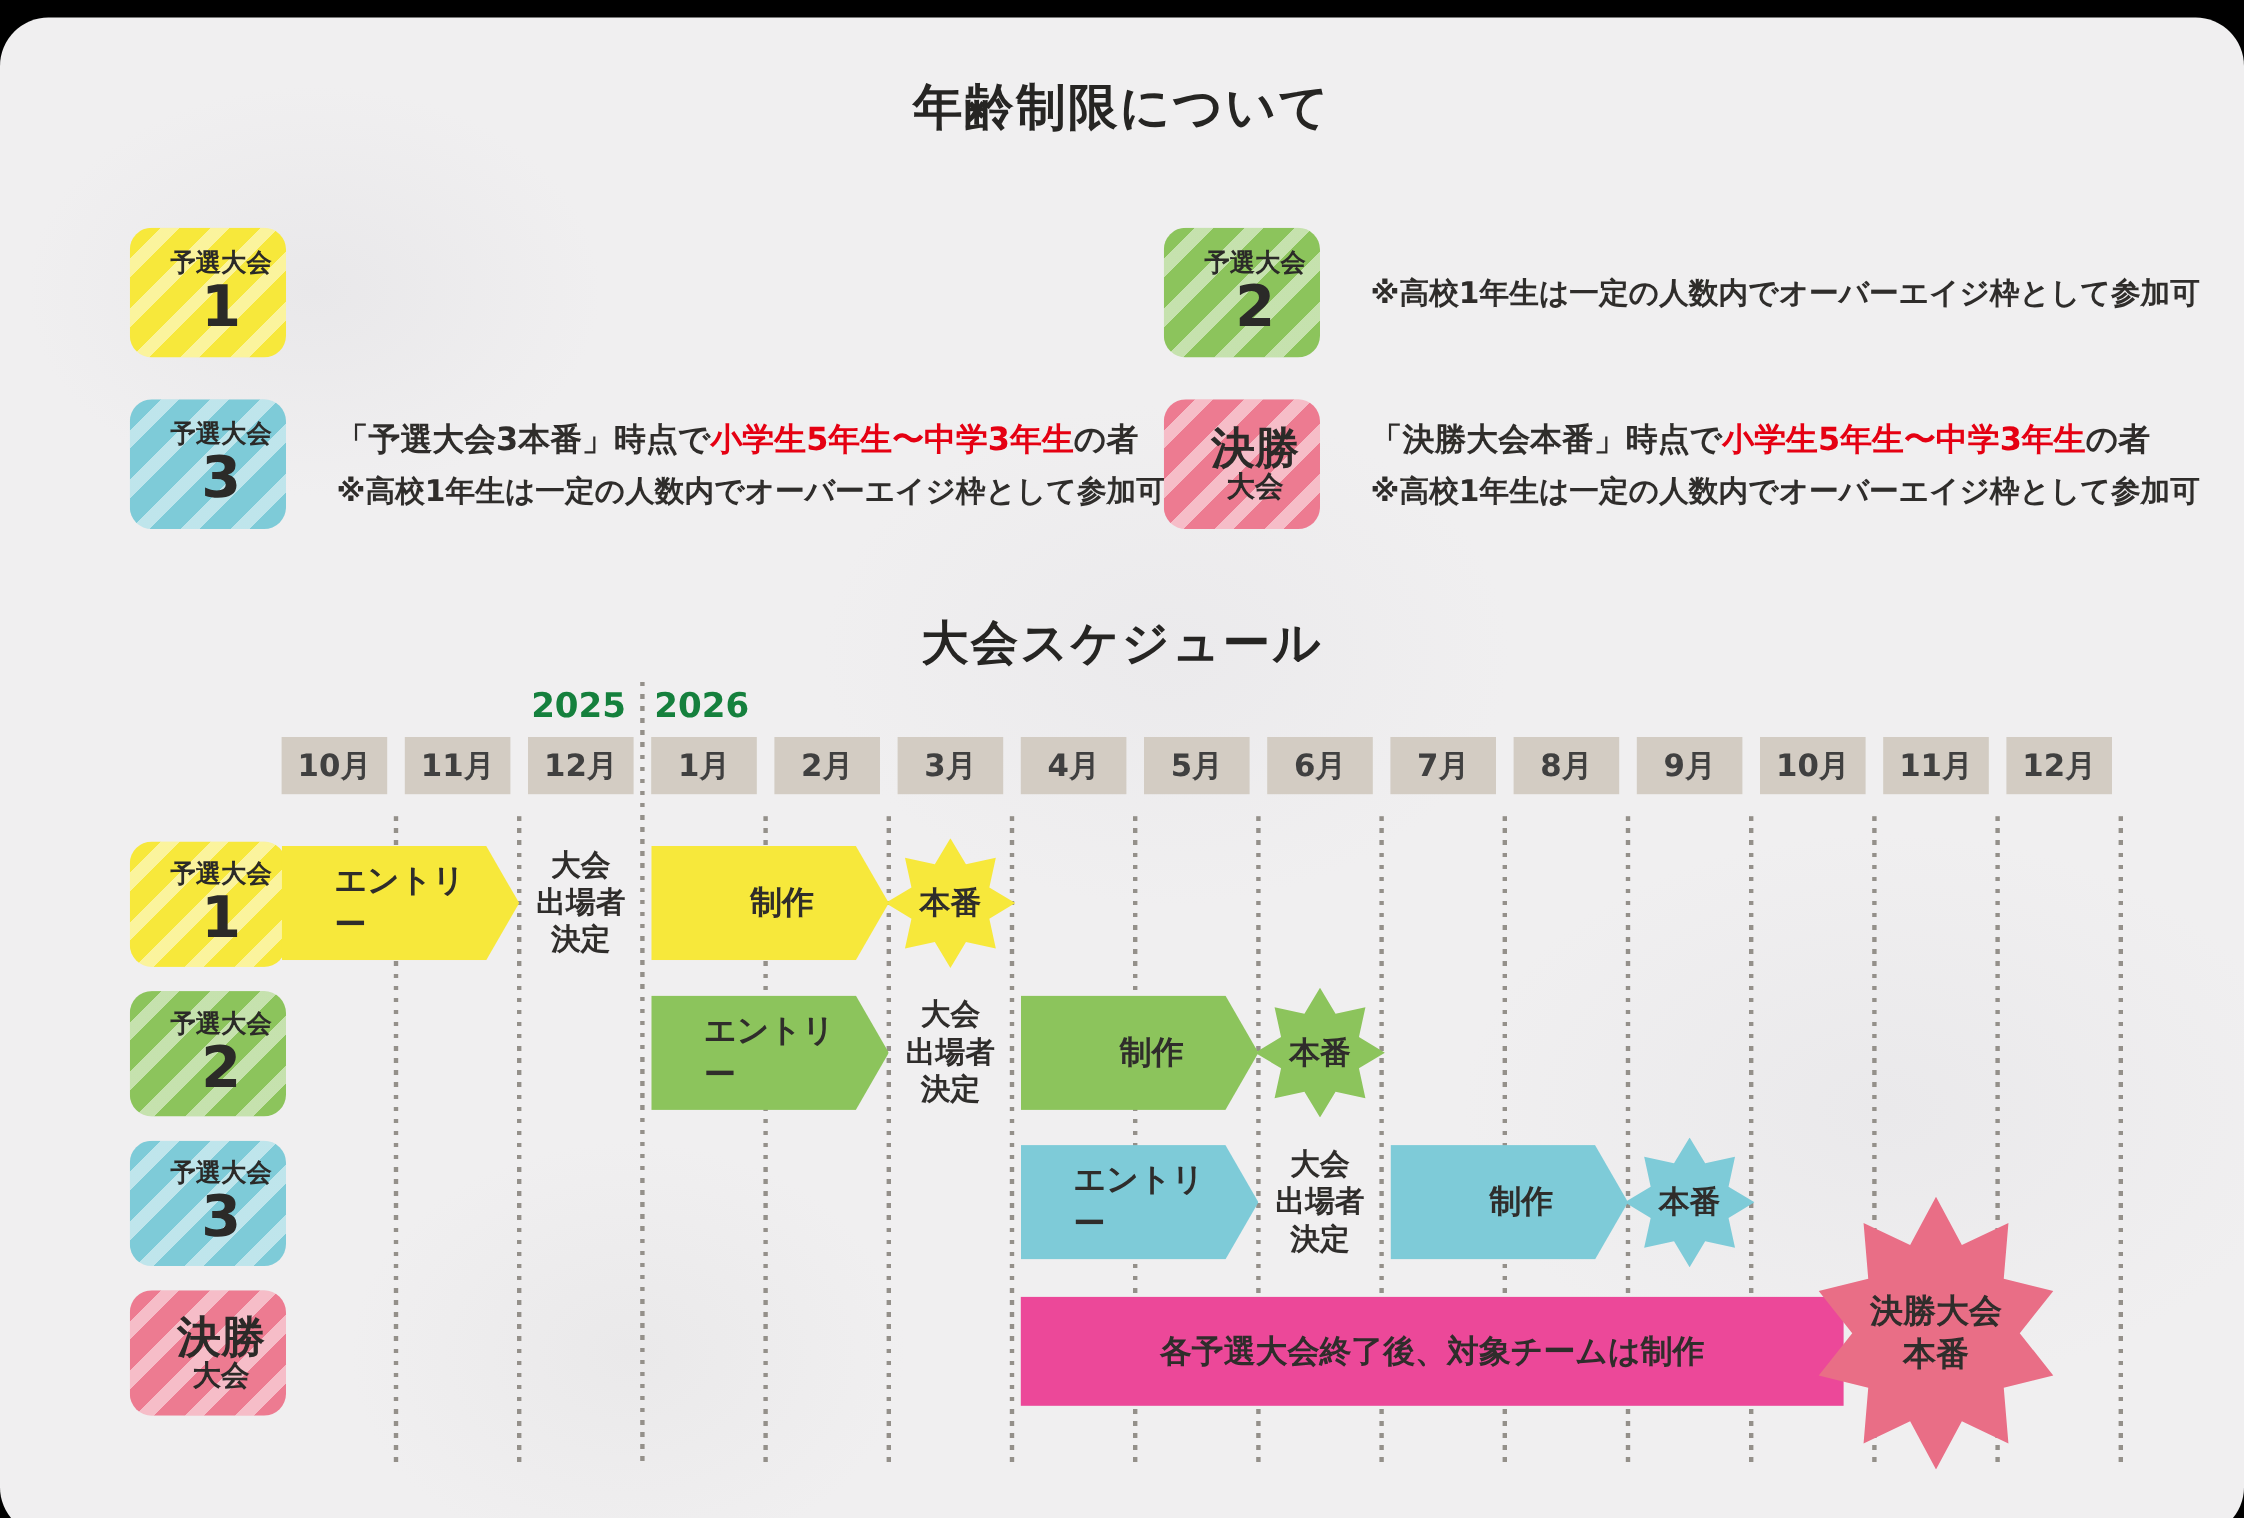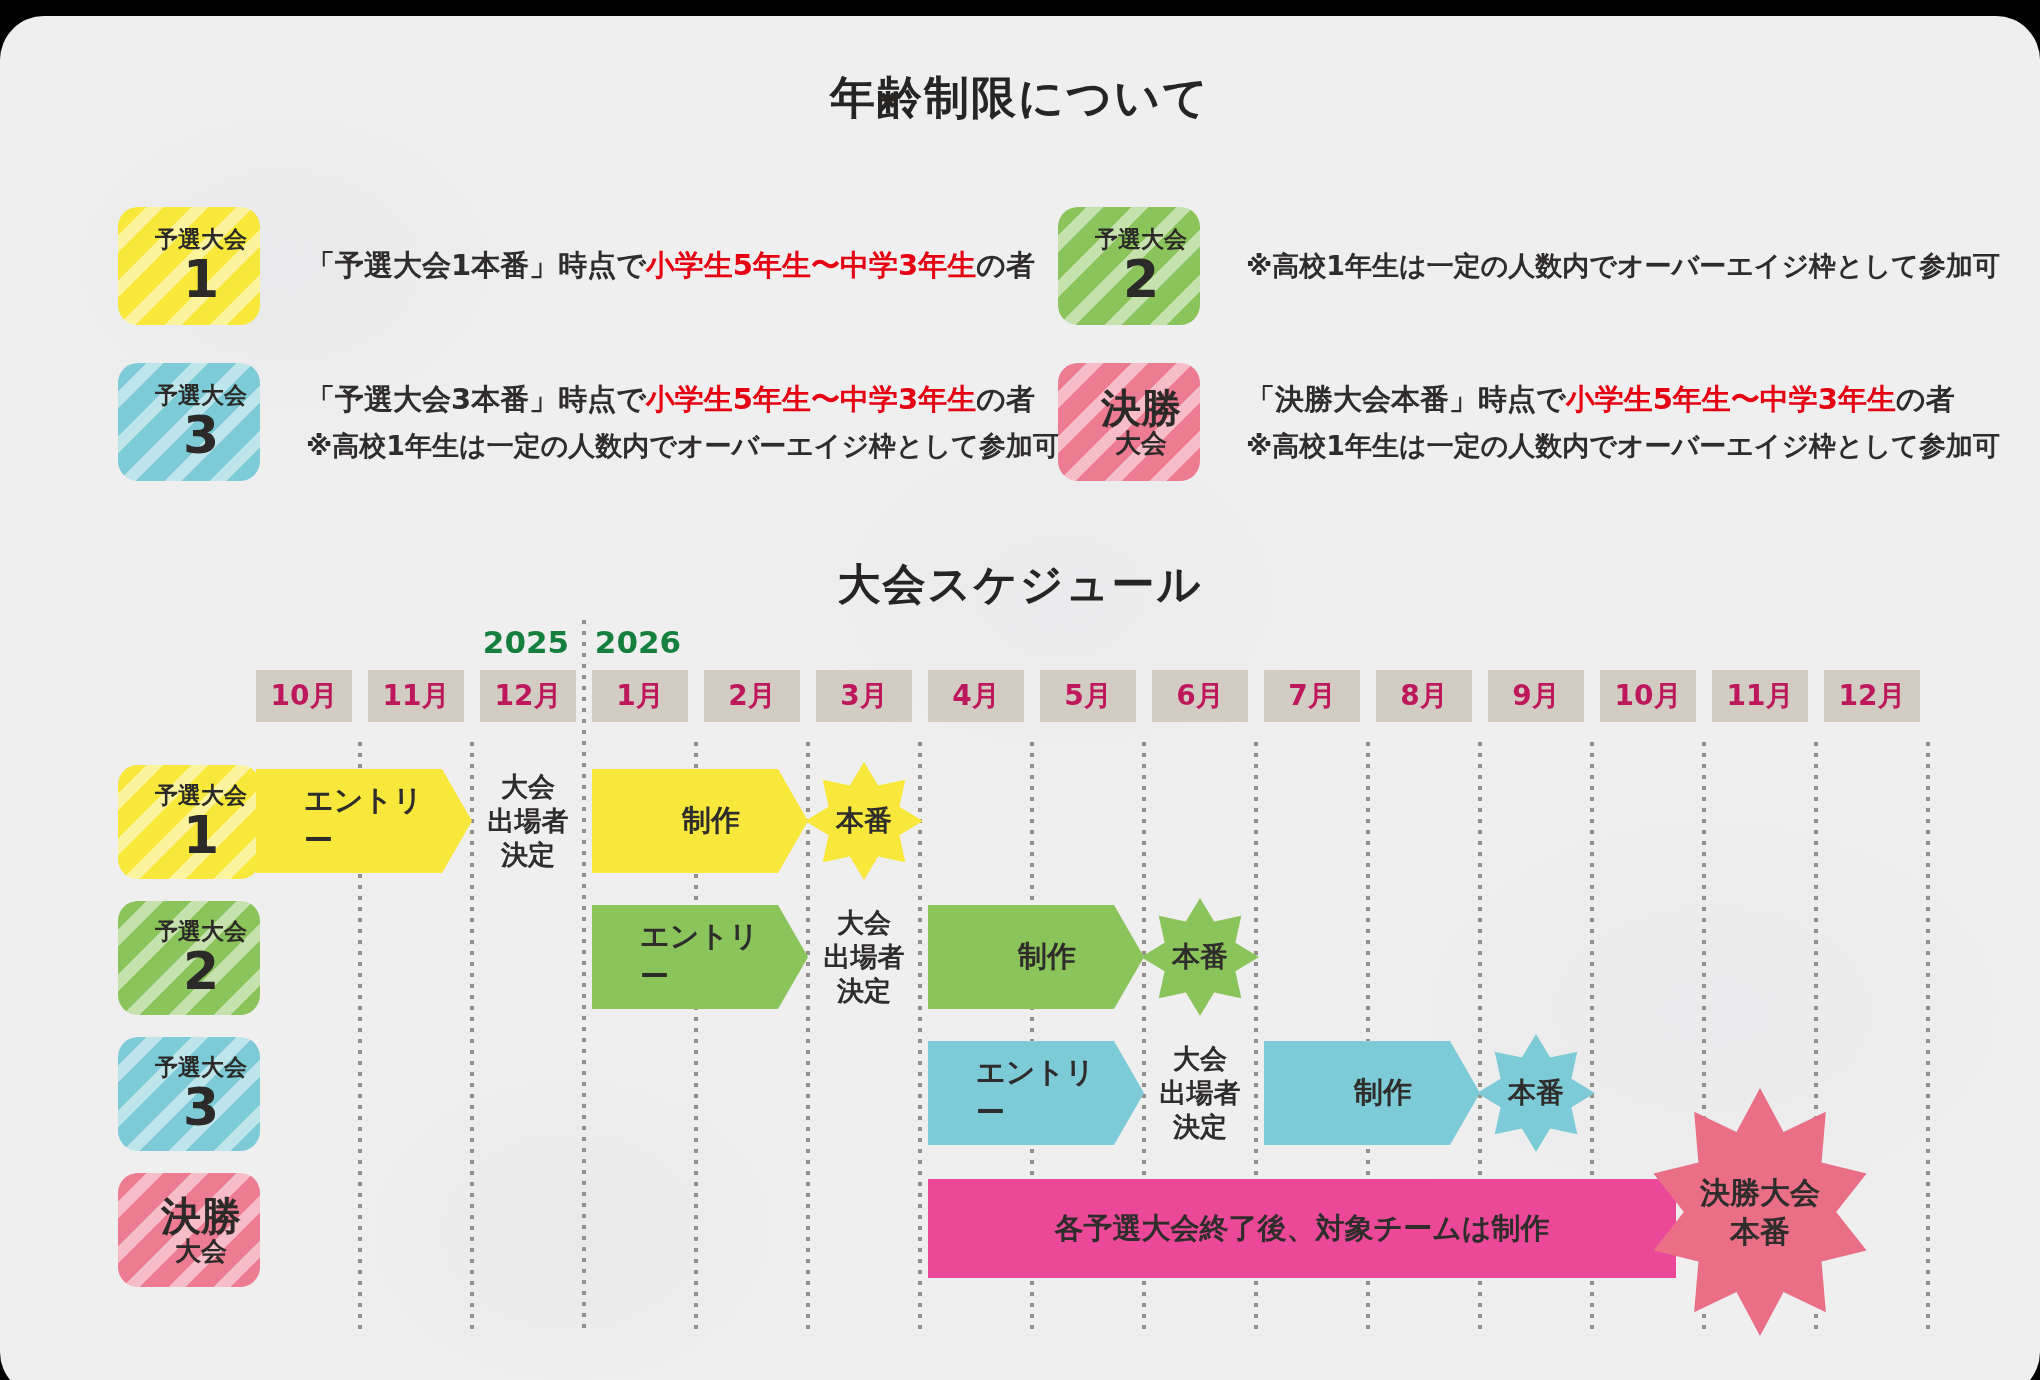--- a/index.html
+++ b/index.html
@@ -43,21 +43,21 @@
   .age-text .l1{font-size:29px;}
   .age-text .l1 .red{color:#e50012;}
   .age-text .note{font-size:27px;}
   .age-text .note:empty{display:none;}
 
   
   .year{position:absolute;top:608px;width:112px;margin:0;text-align:center;font-size:31px;font-weight:800;color:#15803d;}
   .y2025{left:470px;} .y2026{left:582px;}
   .months{position:absolute;left:256px;top:654px;display:flex;gap:16px;}
   .mcell{width:96px;height:52px;flex:none;background:#d3ccc3;display:flex;align-items:center;justify-content:center;
-    font-size:28px;font-weight:800;color:#be185d;}
+    font-size:28px;font-weight:800;color:#404040;}
   .vl{position:absolute;width:4px;top:726px;height:590px;
     background-image:repeating-linear-gradient(to bottom,#94908a 0 4px, rgba(0,0,0,0) 4px 11px);}
   .vl.tall{top:604px;height:712px;}
 
   .gbadge{position:absolute;left:118px;height:114px;}
   .gb1{top:749px;} .gb2{top:885px;} .gb3{top:1021px;} .gb4{top:1157px;}
 
   .arrow{position:absolute;width:216px;height:104px;box-sizing:border-box;padding-right:26px;
     display:flex;align-items:center;justify-content:center;font-size:29px;font-weight:800;
     clip-path:polygon(0 0, calc(100% - 30px) 0, 100% 50%, calc(100% - 30px) 100%, 0 100%);padding-left:48px;}
@@ -78,24 +78,20 @@
 
 <div class="stage">
 
   <h1 class="sec-title t1">年齢制限について</h1>
 
   <div class="age-item ai1">
     <div class="badge y">
       <span class="b-top">予選大会</span>
       <span class="b-num">1</span>
     </div>
-    <div class="age-text">
-      <p class="l1"><span>「予選大会1本番」時点で</span><span class="red">小学生5年生〜中学3年生</span><span>の者</span></p>
-
-    </div>
   </div>
 
   <div class="age-item ai2">
     <div class="badge g">
       <span class="b-top">予選大会</span>
       <span class="b-num">2</span>
     </div>
     <div class="age-text">
       <p class="note">※高校1年生は一定の人数内でオーバーエイジ枠として参加可</p>
     </div>

